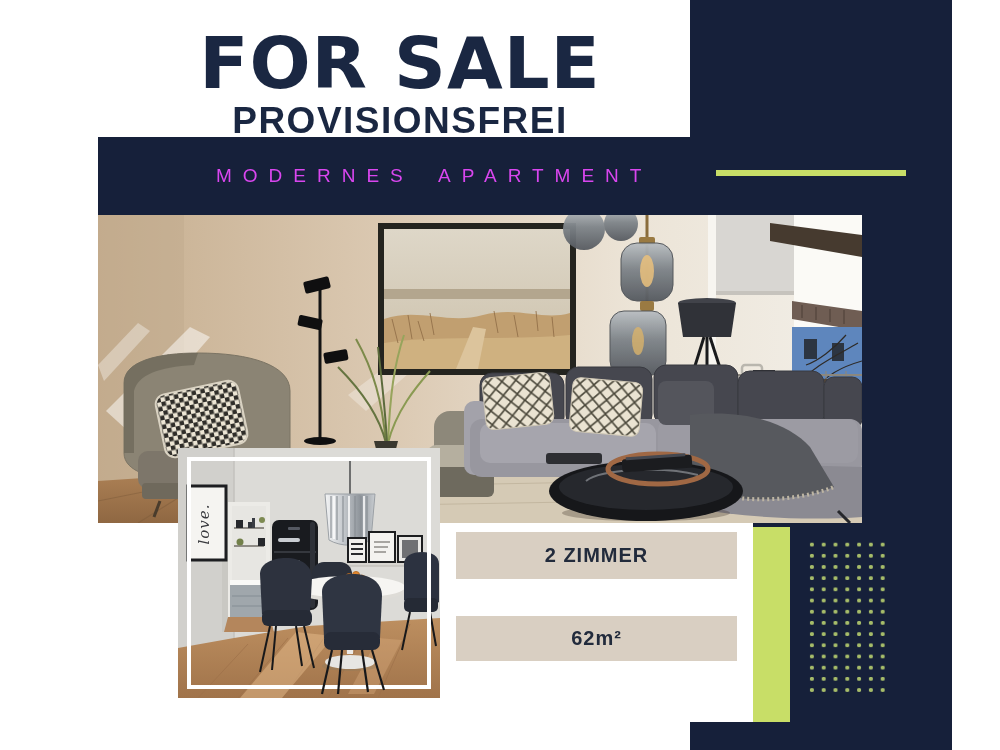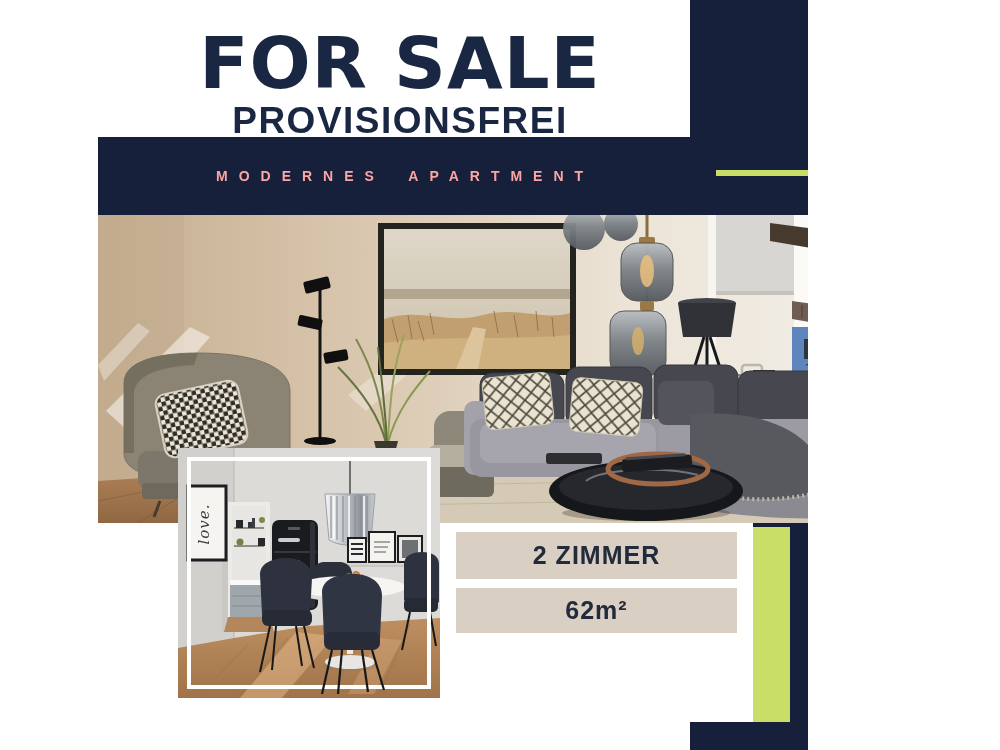--- a/index.html
+++ b/index.html
@@ -1,50 +1,50 @@
 <!DOCTYPE html>
 <html><head>
 <meta charset="utf-8">
 <style>
   html,body{margin:0;padding:0;background:#ffffff;}
-  .page{position:relative;width:808px;height:750px;background:#ffffff;overflow:hidden;
+  .page{position:relative;width:952px;height:750px;background:#ffffff;overflow:hidden;
         font-family:"Liberation Sans",sans-serif;}
   .abs{position:absolute;}
 
   
   .title{left:110px;top:26px;width:580px;text-align:center;
          font-family:"DejaVu Sans",sans-serif;font-weight:800;font-size:72px;
          letter-spacing:1px;color:#1a2742;line-height:1.05;}
   .subtitle{left:110px;top:100px;width:580px;text-align:center;
             font-weight:600;font-size:37px;letter-spacing:1.5px;color:#1a2742;}
 
   
   .right-block{left:690px;top:0;width:310px;height:750px;background:#16203a;}
   .notch{left:690px;top:523px;width:63px;height:199px;background:#ffffff;}
   .banner-band{left:98px;top:137px;width:902px;height:78px;background:#16203a;}
   .banner-text{position:absolute;left:118px;top:50%;transform:translateY(-50%);
-               font-weight:700;font-size:14px;letter-spacing:11px;word-spacing:9px;
-               color:#fca5a5;white-space:nowrap;}
+               font-weight:400;font-size:19px;letter-spacing:11px;word-spacing:9px;
+               color:#d946ef;white-space:nowrap;}
   .banner-dash{position:absolute;left:618px;top:33px;width:190px;height:6px;background:#c8de67;}
   .green-stripe{left:753px;top:527px;width:37px;height:195px;background:#c8de67;}
   .dots{left:806px;top:539px;width:83px;height:157px;
         background-image:radial-gradient(circle,#a6bc69 1.9px,rgba(0,0,0,0) 2.2px);
         background-size:11.8px 11.2px;}
 
   
   .main-photo{left:98px;top:215px;width:764px;height:308px;z-index:2;}
   .small-photo{left:178px;top:448px;width:262px;height:250px;z-index:3;}
   .main-photo svg,.small-photo svg{display:block;width:100%;height:100%;}
 
   
   .badge{left:456px;width:281px;background:#d9cfc2;z-index:4;
          display:flex;align-items:center;justify-content:center;
-         font-weight:700;font-size:25px;letter-spacing:1px;color:#222b3c;}
+         font-weight:700;font-size:20px;letter-spacing:1px;color:#222b3c;}
   .badge-1{top:532px;height:47px;}
-  .badge-2{top:588px;height:45px;}
+  .badge-2{top:616px;height:45px;}
   .badge-3{top:644px;height:45px;}
 </style>
 </head>
 <body>
 
 <div class="page">
 
   <div class="abs right-block"></div>
   <div class="abs notch"></div>
 

